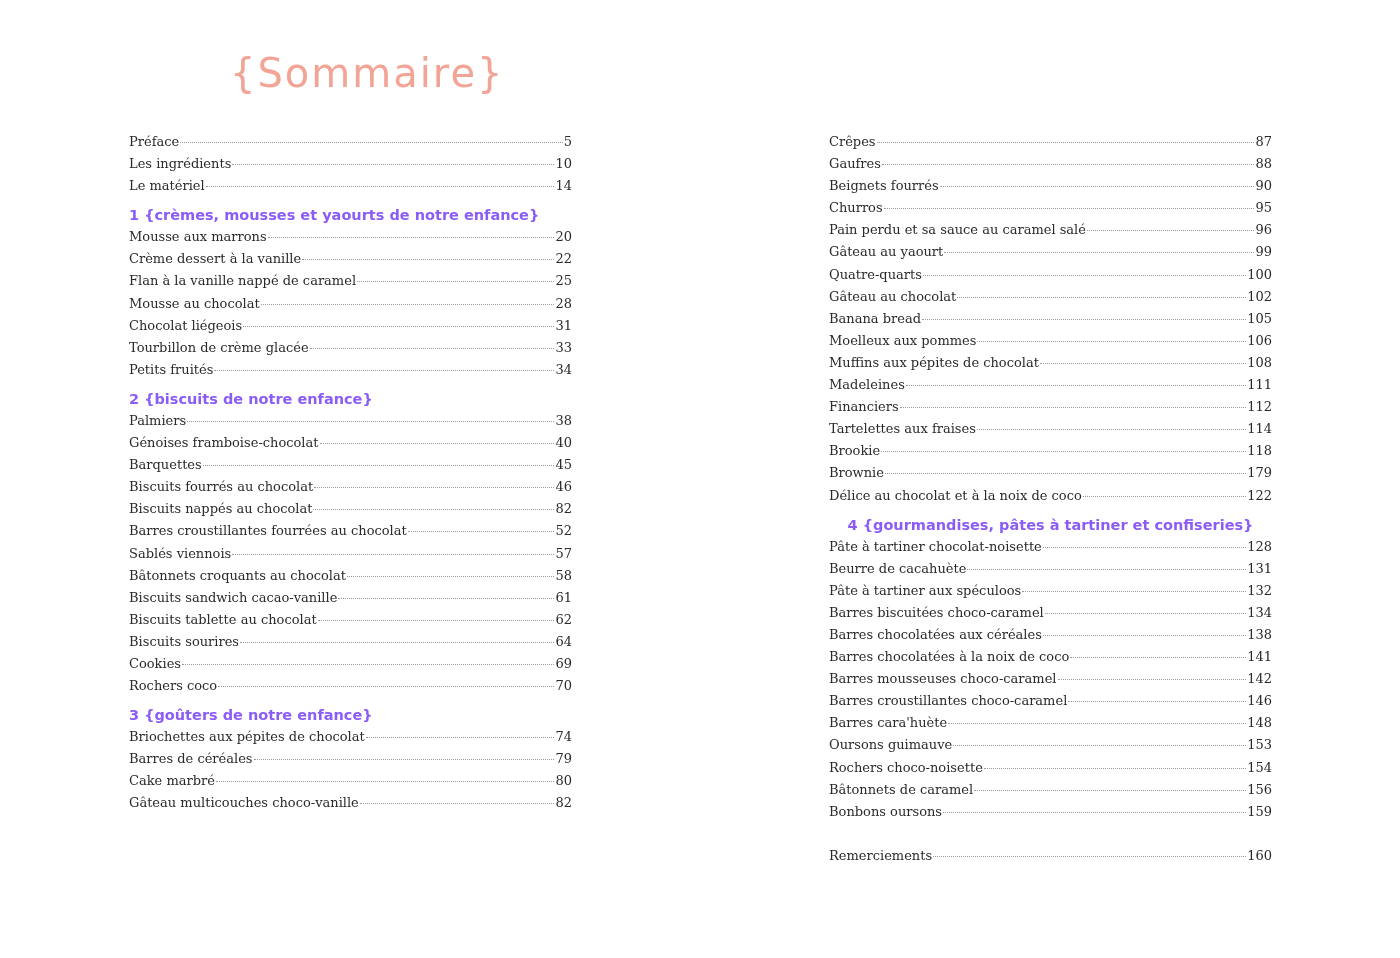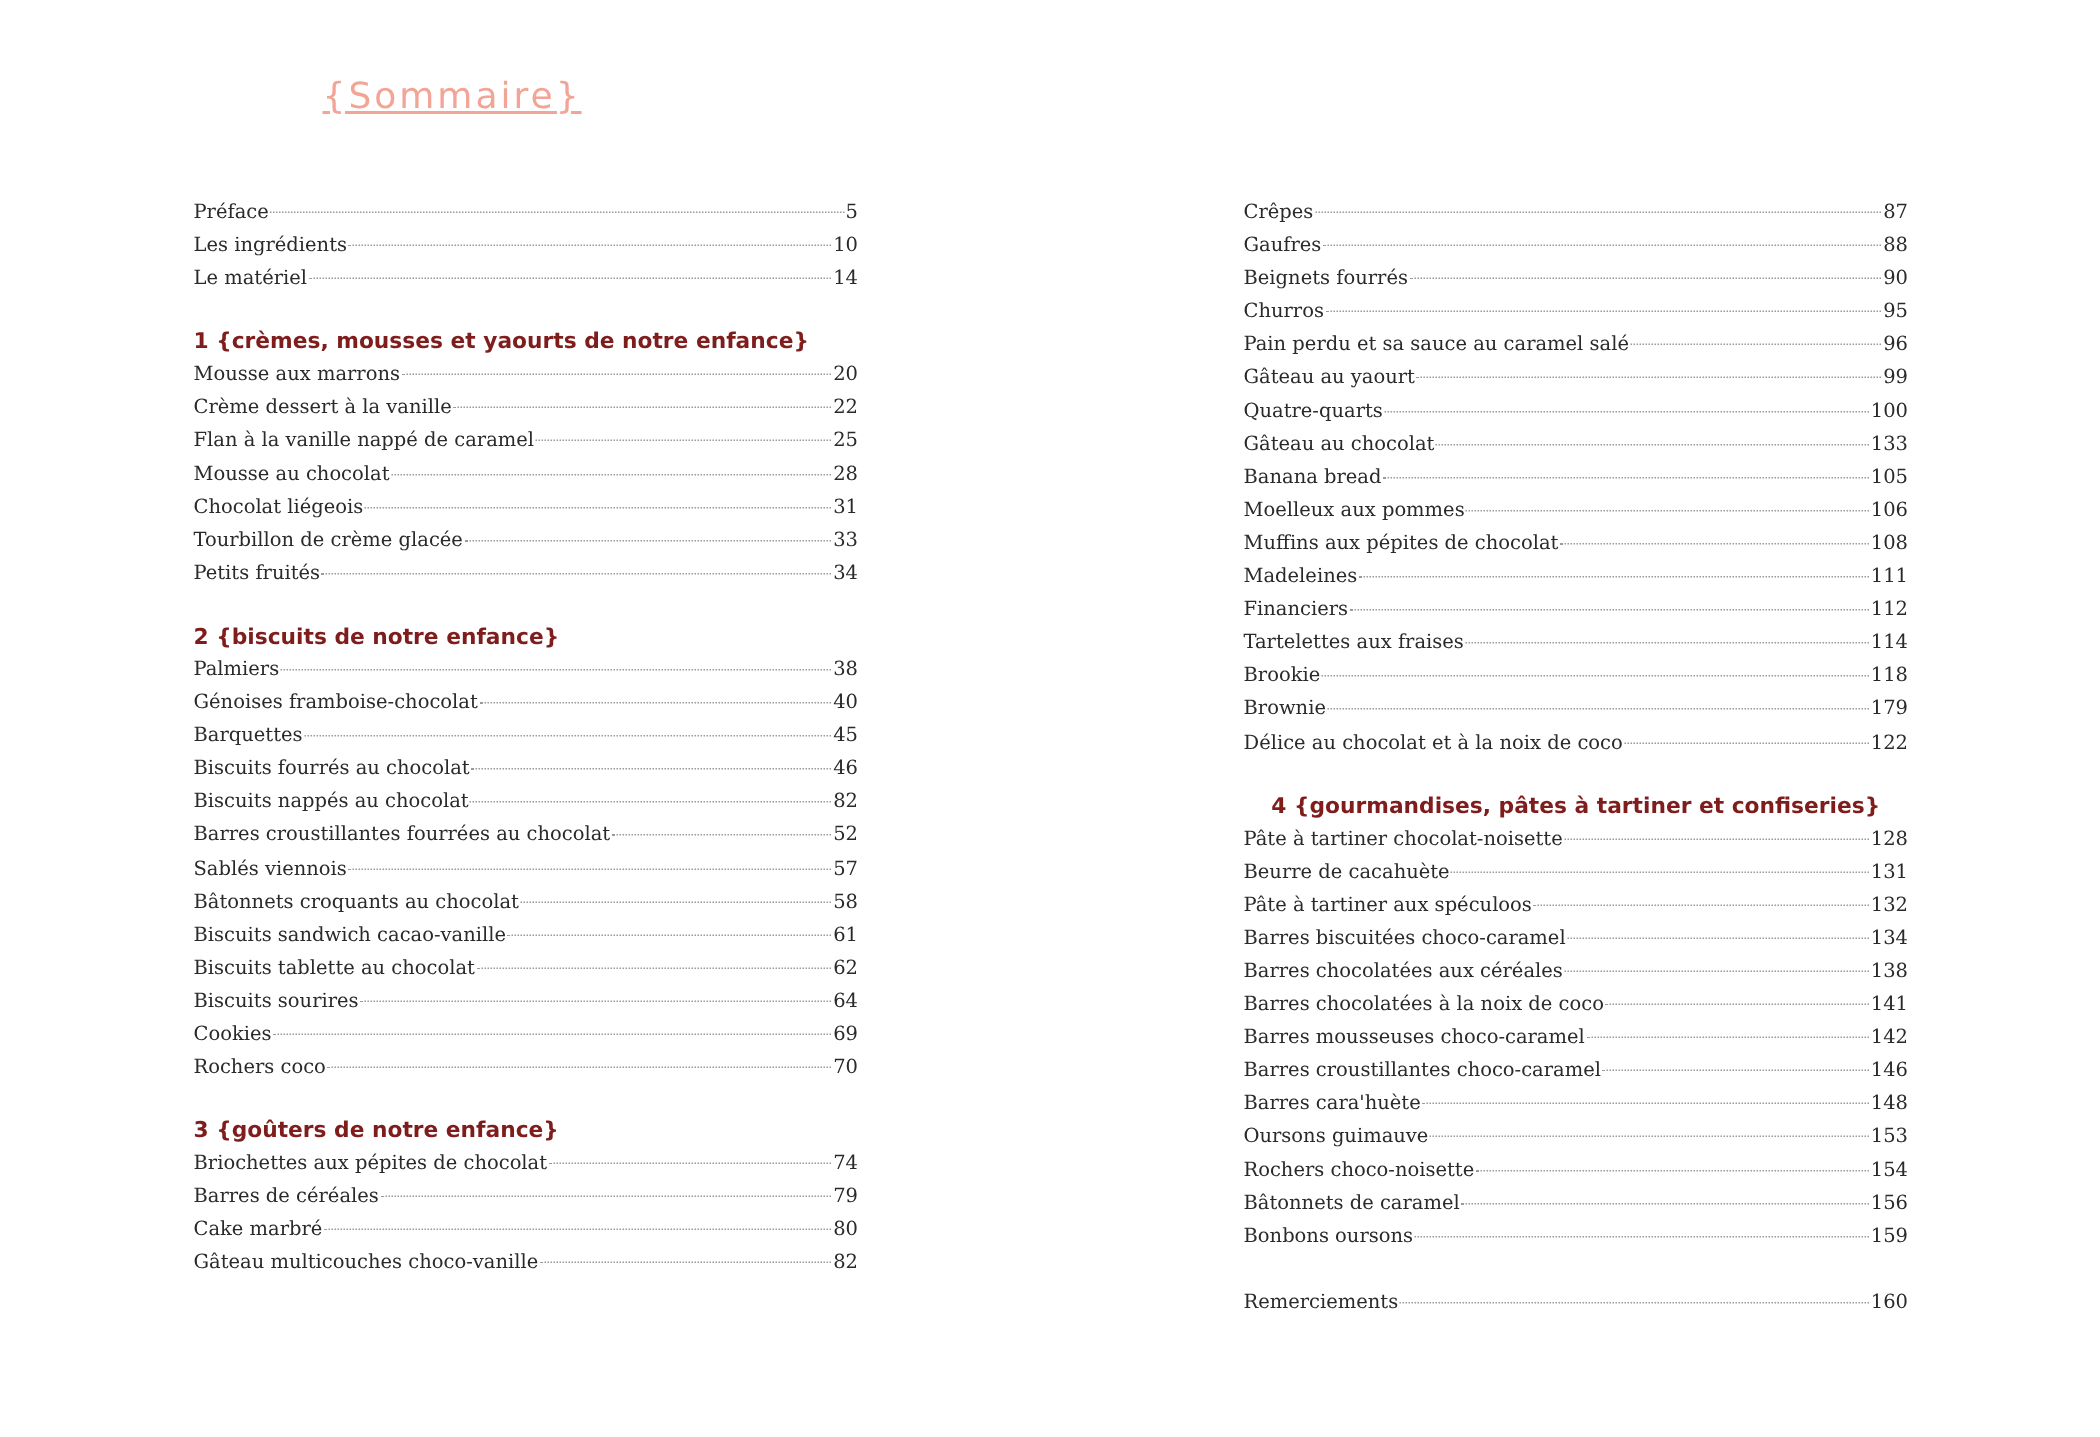--- a/index.html
+++ b/index.html
@@ -1,37 +1,37 @@
 <!DOCTYPE html>
 <html><head>
 <meta charset="utf-8">
 <style>
   html, body { margin: 0; padding: 0; background: #ffffff; }
   body { width: 1400px; height: 958px; position: relative; overflow: hidden; }
   .title {
-    position: absolute; left: 215px; top: 50px;
+    position: absolute; left: 230px; top: 50px;
     font-family: "DejaVu Sans", sans-serif;
-    font-size: 24px; color: #f2a596; letter-spacing: 2px; font-weight: normal; text-decoration: underline;
+    font-size: 40px; color: #f2a596; letter-spacing: 2px; font-weight: normal;
   }
   .col { position: absolute; width: 443px; }
   .col.left { left: 129px; top: 134px; }
   .col.right { left: 829px; top: 134px; text-align: center; }
   .entry {
     display: flex; align-items: baseline; height: 22.1px;
     font-family: "DejaVu Serif", serif; font-size: 13px; color: #2a2a2a;
   }
   .entry .label { white-space: nowrap; }
   .entry .leader {
     flex: 1; border-bottom: 1px dotted #9a9a9a; margin: 0 1px; transform: translateY(-3px);
   }
   .entry .page { white-space: nowrap; }
   .section {
     font-family: "DejaVu Sans", sans-serif; font-weight: bold;
-    font-size: 14.5px; color: #7f1d1d; height: 27px; line-height: 27px;
-    margin-top: 15px;
+    font-size: 14.5px; color: #8b5cf6; height: 27px; line-height: 27px;
+    margin-top: 2px;
   }
   .gap { height: 22px; }
 </style>
 </head>
 <body>
 
 <div class="title">{Sommaire}</div>
 
 <div class="col left" id="col-left">
     <div class="entry">
@@ -205,21 +205,21 @@
       <span class="page">99</span>
     </div>
     <div class="entry">
       <span class="label">Quatre-quarts</span>
       <span class="leader"></span>
       <span class="page">100</span>
     </div>
     <div class="entry">
       <span class="label">Gâteau au chocolat</span>
       <span class="leader"></span>
-      <span class="page">133</span>
+      <span class="page">102</span>
     </div>
     <div class="entry">
       <span class="label">Banana bread</span>
       <span class="leader"></span>
       <span class="page">105</span>
     </div>
     <div class="entry">
       <span class="label">Moelleux aux pommes</span>
       <span class="leader"></span>
       <span class="page">106</span>

